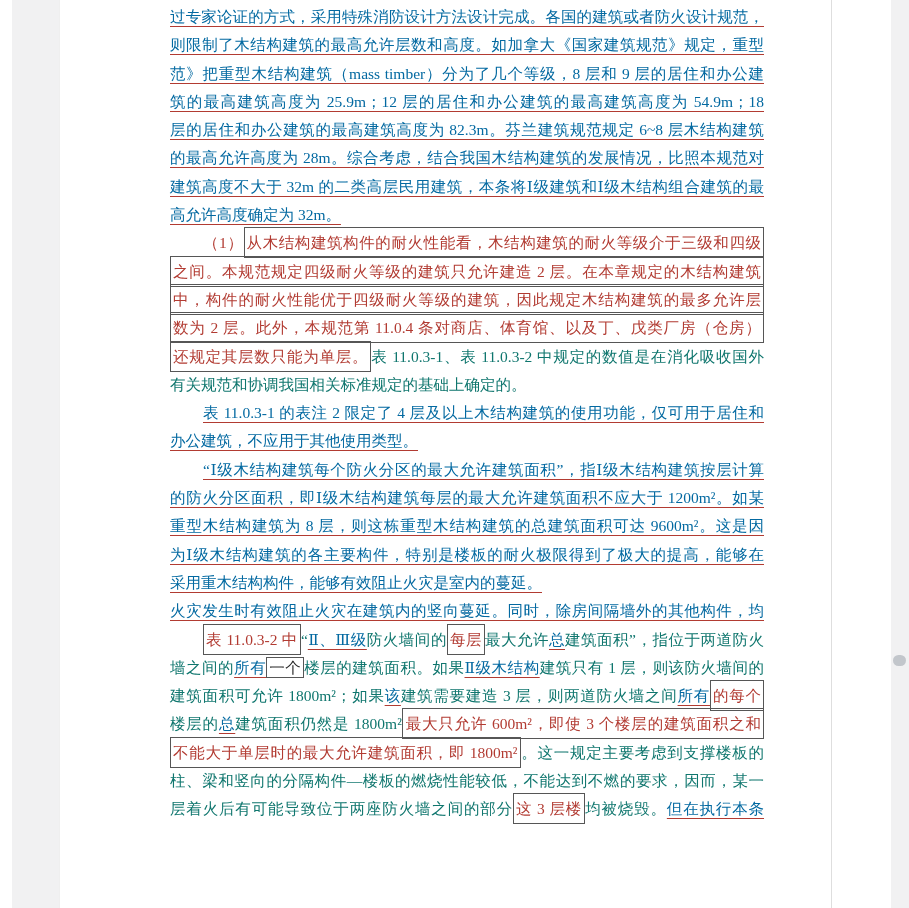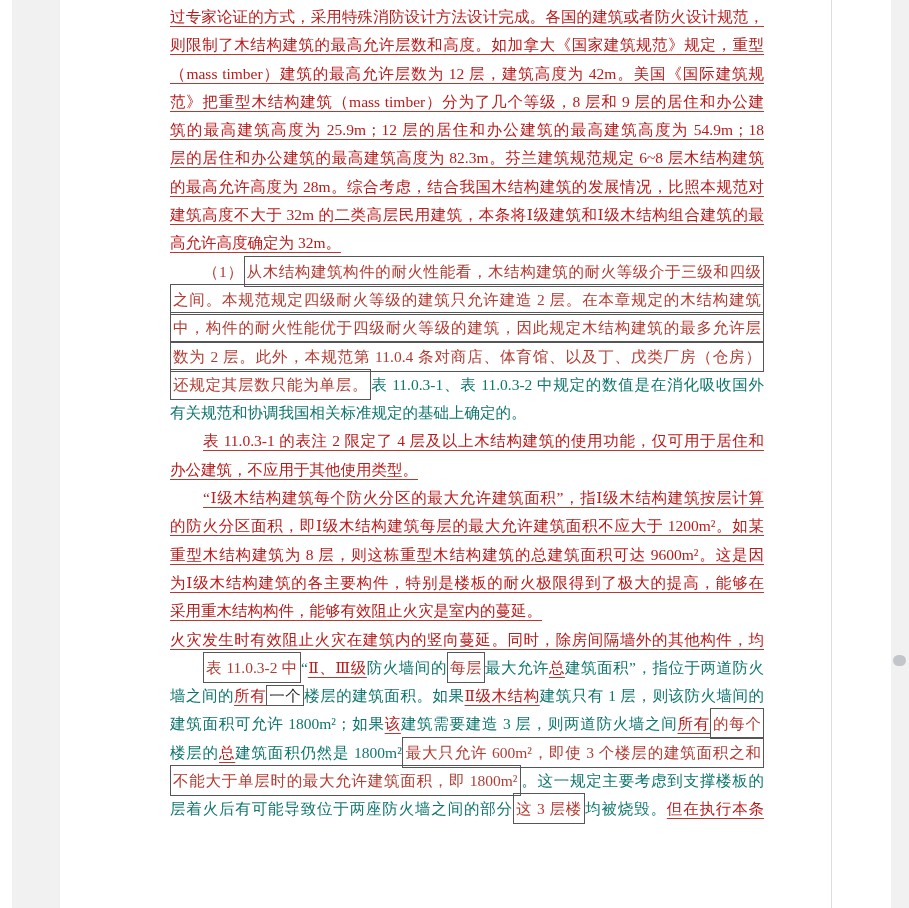--- a/index.html
+++ b/index.html
@@ -39,21 +39,21 @@
   }
   .line.j{
     white-space:normal;
     text-align:justify;
     text-align-last:justify;
   }
   .line.indent{ text-indent:33px; }
   .seg-k { color:#0f766e; }
   .seg-r { color:#b23b32; }
   .seg-ru{
-    color:#b91c1c;
+    color:#0369a1;
     text-decoration:underline;
     text-decoration-color:#b23b32;
     text-decoration-thickness:1px;
     text-underline-offset:4px;
   }
   .seg-rb{
     color:#b23b32;
     border:1px solid #565656;
     padding:6px 2px;
   }
@@ -70,21 +70,20 @@
 <div class="left-gutter"></div>
 <div class="right-pad"></div>
 <div class="doc-page"></div>
 <div class="right-gutter">
   <div class="scroll-thumb"></div>
 </div>
 
 <div class="text-column" id="text-column">
     <div class="line j"><span class="seg-ru">过专家论证的方式，采用特殊消防设计方法设计完成。各国的建筑或者防火设计规范，</span></div>
     <div class="line j"><span class="seg-ru">则限制了木结构建筑的最高允许层数和高度。如加拿大《国家建筑规范》规定，重型</span></div>
-    <div class="line j"><span class="seg-ru">（mass timber）建筑的最高允许层数为 12 层，建筑高度为 42m。美国《国际建筑规</span></div>
     <div class="line j"><span class="seg-ru">范》把重型木结构建筑（mass timber）分为了几个等级，8 层和 9 层的居住和办公建</span></div>
     <div class="line j"><span class="seg-ru">筑的最高建筑高度为 25.9m；12 层的居住和办公建筑的最高建筑高度为 54.9m；18</span></div>
     <div class="line j"><span class="seg-ru">层的居住和办公建筑的最高建筑高度为 82.3m。芬兰建筑规范规定 6~8 层木结构建筑</span></div>
     <div class="line j"><span class="seg-ru">的最高允许高度为 28m。综合考虑，结合我国木结构建筑的发展情况，比照本规范对</span></div>
     <div class="line j"><span class="seg-ru">建筑高度不大于 32m 的二类高层民用建筑，本条将Ⅰ级建筑和Ⅰ级木结构组合建筑的最</span></div>
     <div class="line"><span class="seg-ru">高允许高度确定为 32m。</span></div>
     <div class="line j indent"><span class="seg-r">（1）</span><span class="seg-rb">从木结构建筑构件的耐火性能看，木结构建筑的耐火等级介于三级和四级</span></div>
     <div class="line j"><span class="seg-rb">之间。本规范规定四级耐火等级的建筑只允许建造 2 层。在本章规定的木结构建筑</span></div>
     <div class="line j"><span class="seg-rb">中，构件的耐火性能优于四级耐火等级的建筑，因此规定木结构建筑的最多允许层</span></div>
     <div class="line j"><span class="seg-rb">数为 2 层。此外，本规范第 11.0.4 条对商店、体育馆、以及丁、戊类厂房（仓房）</span></div>
@@ -96,14 +95,15 @@
     <div class="line j"><span class="seg-ru">的防火分区面积，即Ⅰ级木结构建筑每层的最大允许建筑面积不应大于 1200m²。如某</span></div>
     <div class="line j"><span class="seg-ru">重型木结构建筑为 8 层，则这栋重型木结构建筑的总建筑面积可达 9600m²。这是因</span></div>
     <div class="line j"><span class="seg-ru">为Ⅰ级木结构建筑的各主要构件，特别是楼板的耐火极限得到了极大的提高，能够在</span></div>
     <div class="line"><span class="seg-ru">采用重木结构构件，能够有效阻止火灾是室内的蔓延。</span></div>
     <div class="line j"><span class="seg-ru">火灾发生时有效阻止火灾在建筑内的竖向蔓延。同时，除房间隔墙外的其他构件，均</span></div>
     <div class="line j indent"><span class="seg-rb">表 11.0.3-2 中</span><span class="seg-k">“</span><span class="seg-ru">Ⅱ、Ⅲ级</span><span class="seg-k">防火墙间的</span><span class="seg-rb">每层</span><span class="seg-k">最大允许</span><span class="seg-ru">总</span><span class="seg-k">建筑面积”，指位于两道防火</span></div>
     <div class="line j"><span class="seg-k">墙之间的</span><span class="seg-ru">所有</span><span class="seg-kb">一个</span><span class="seg-k">楼层的建筑面积。如果</span><span class="seg-ru">Ⅱ级木结构</span><span class="seg-k">建筑只有 1 层，则该防火墙间的</span></div>
     <div class="line j"><span class="seg-k">建筑面积可允许 1800m²；如果</span><span class="seg-ru">该</span><span class="seg-k">建筑需要建造 3 层，则两道防火墙之间</span><span class="seg-ru">所有</span><span class="seg-rb">的每个</span></div>
     <div class="line j"><span class="seg-k">楼层的</span><span class="seg-ru">总</span><span class="seg-k">建筑面积仍然是 1800m²</span><span class="seg-rb">最大只允许 600m²，即使 3 个楼层的建筑面积之和</span></div>
     <div class="line j"><span class="seg-rb">不能大于单层时的最大允许建筑面积，即 1800m²</span><span class="seg-k">。这一规定主要考虑到支撑楼板的</span></div>
+    <div class="line j"><span class="seg-k">柱、梁和竖向的分隔构件—楼板的燃烧性能较低，不能达到不燃的要求，因而，某一</span></div>
     <div class="line j"><span class="seg-k">层着火后有可能导致位于两座防火墙之间的部分</span><span class="seg-rb">这 3 层楼</span><span class="seg-k">均被烧毁。</span><span class="seg-ru">但在执行本条</span></div>
   </div>
 
 </body></html>

